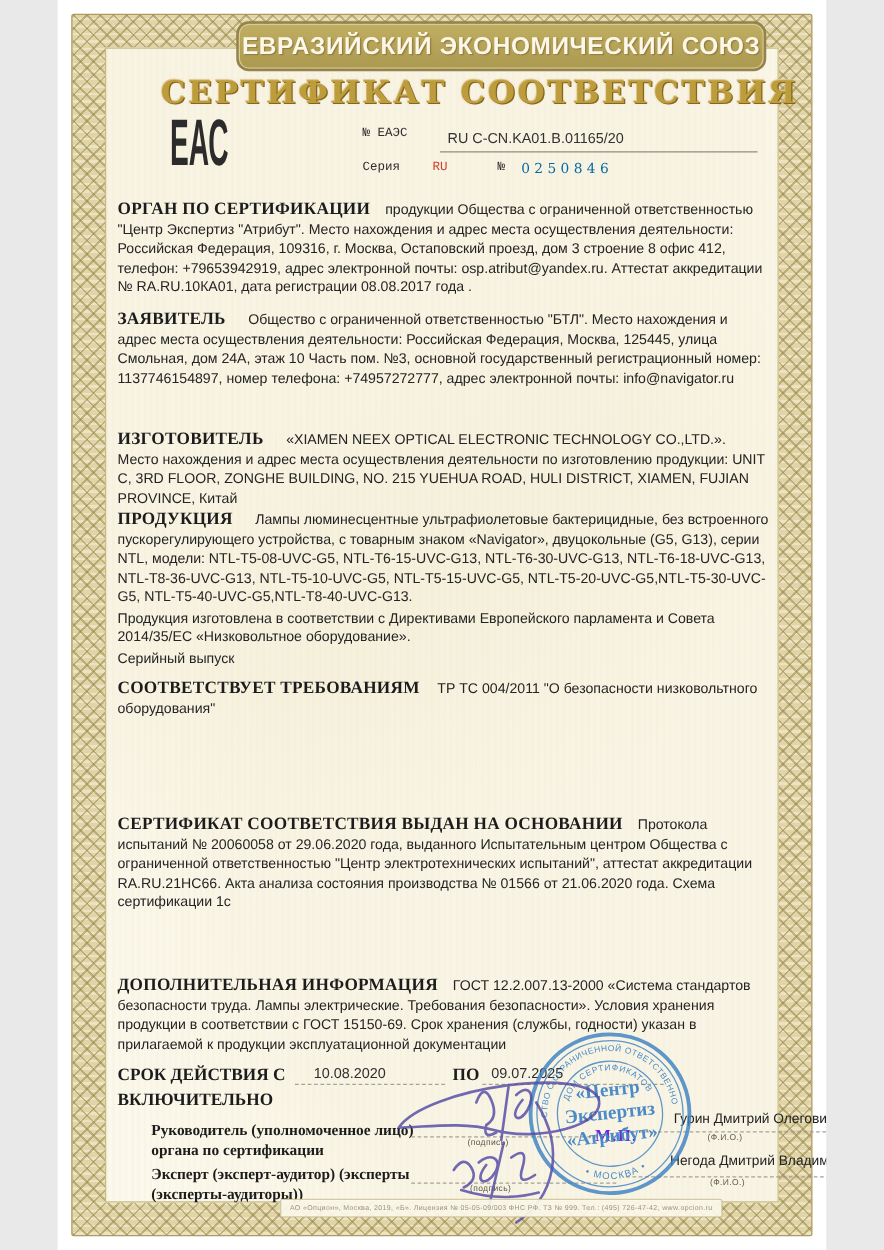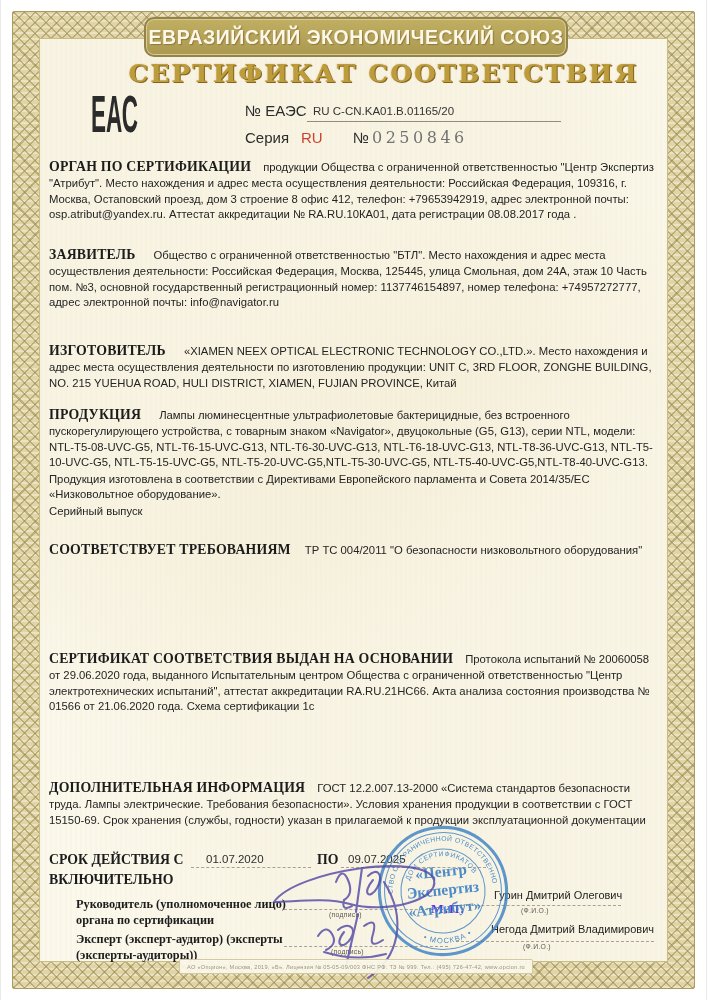--- a/index.html
+++ b/index.html
@@ -1,17 +1,17 @@
 <!DOCTYPE html>
 <html lang="ru"><head>
 <meta charset="utf-8">
 <style>
   html,body{margin:0;padding:0;background:#e9e9e9;}
   .cert{
-    position:relative;width:705px;height:1000px;margin:0 auto;background:#ffffff;
+    position:relative;width:615px;height:1000px;margin:0 auto;background:#ffffff;
     font-family:"Liberation Sans",sans-serif;overflow:hidden;
   }
   
   .band{
     position:absolute;inset:11px;border:1px solid #ab9b5e;border-radius:2px;
     background-color:#e0d5a8;
     background-image:
       repeating-linear-gradient(45deg, rgba(150,132,66,.50) 0 1.5px, rgba(0,0,0,0) 1.5px 7.5px),
       repeating-linear-gradient(135deg, rgba(150,132,66,.50) 0 1.5px, rgba(0,0,0,0) 1.5px 7.5px),
       repeating-linear-gradient(0deg, rgba(255,252,240,.35) 0 2px, rgba(0,0,0,0) 2px 6px);
@@ -42,25 +42,25 @@
     color:#bd9c3c;
     text-shadow:1px 1px 0 #84671f,-0.5px -0.5px 0 #dcc685,0 0 2px rgba(190,90,110,.35);
     white-space:nowrap;
     padding-left:30px;
   }
   .eac{
     position:absolute;left:90px;top:88px;color:#2b2b2b;
     font-weight:800;font-size:50px;line-height:1;letter-spacing:0;
     transform:scale(.45,1.05);transform-origin:left top;white-space:nowrap;
   }
-  .num-label{position:absolute;font-family:Liberation Sans, sans-serif;font-size:15px;color:#2c2c2c;white-space:nowrap;}
+  .num-label{position:absolute;font-family:Liberation Mono, monospace;font-size:10px;color:#2c2c2c;white-space:nowrap;}
   .num-value{position:absolute;font-size:11.5px;color:#333;white-space:nowrap;}
   .red{color:#d0402f;}
   .serial{
-    position:absolute;font-family:"DejaVu Serif",serif;font-size:16px;color:#737373;
+    position:absolute;font-family:"DejaVu Serif",serif;font-size:11px;color:#0369a1;
     letter-spacing:3.5px;white-space:nowrap;
   }
   .hline{position:absolute;border-top:1px solid #6e6a60;opacity:.75;}
   .dashline{position:absolute;border-top:1px dashed #98948a;opacity:.85;}
 
   
   .sec{position:absolute;left:48px;right:46px;font-size:11.3px;line-height:1.38;color:#242424;}
   .sec .lbl{
     font-family:"Liberation Serif",serif;font-weight:bold;font-size:13.8px;color:#1c1c1c;
     letter-spacing:.2px;margin-right:12px;
@@ -146,21 +146,21 @@
 
     <div class="sec" style="top:649px;">
       <span class="lbl">СЕРТИФИКАТ СООТВЕТСТВИЯ  ВЫДАН НА ОСНОВАНИИ</span><span>Протокола испытаний № 20060058 от 29.06.2020 года, выданного Испытательным центром Общества с ограниченной ответственностью "Центр электротехнических испытаний", аттестат аккредитации RA.RU.21НС66. Акта анализа состояния производства № 01566 от 21.06.2020 года. Схема сертификации 1с</span>
     </div>
 
     <div class="sec" style="top:778px;">
       <span class="lbl">ДОПОЛНИТЕЛЬНАЯ ИНФОРМАЦИЯ</span><span>ГОСТ 12.2.007.13-2000 «Система стандартов безопасности труда. Лампы электрические. Требования безопасности». Условия хранения продукции в соответствии с ГОСТ 15150-69. Срок хранения (службы, годности) указан в прилагаемой к продукции эксплуатационной документации</span>
     </div>
 
     <div class="val-label" style="left:48px;top:852px;">СРОК ДЕЙСТВИЯ С</div>
-    <div class="val-date" style="left:205px;top:853px;">01.07.2020</div>
+    <div class="val-date" style="left:205px;top:853px;">10.08.2020</div>
     <div class="dashline" style="left:190px;top:867px;width:120px;"></div>
     <div class="val-label" style="left:316px;top:852px;">ПО</div>
     <div class="val-date" style="left:347px;top:853px;">09.07.2025</div>
     <div class="dashline" style="left:340px;top:867px;width:145px;"></div>
     <div class="val-label" style="left:48px;top:872px;">ВКЛЮЧИТЕЛЬНО</div>
 
     <div class="sig-label" style="top:896px;">Руководитель (уполномоченное лицо) органа по сертификации</div>
     <div class="dashline" style="left:283px;top:909px;width:164px;"></div>
     <div class="cap" style="left:328px;top:911px;">(подпись)</div>
     <div class="sig-name" style="left:493px;top:889px;">Гурин Дмитрий Олегович</div>

